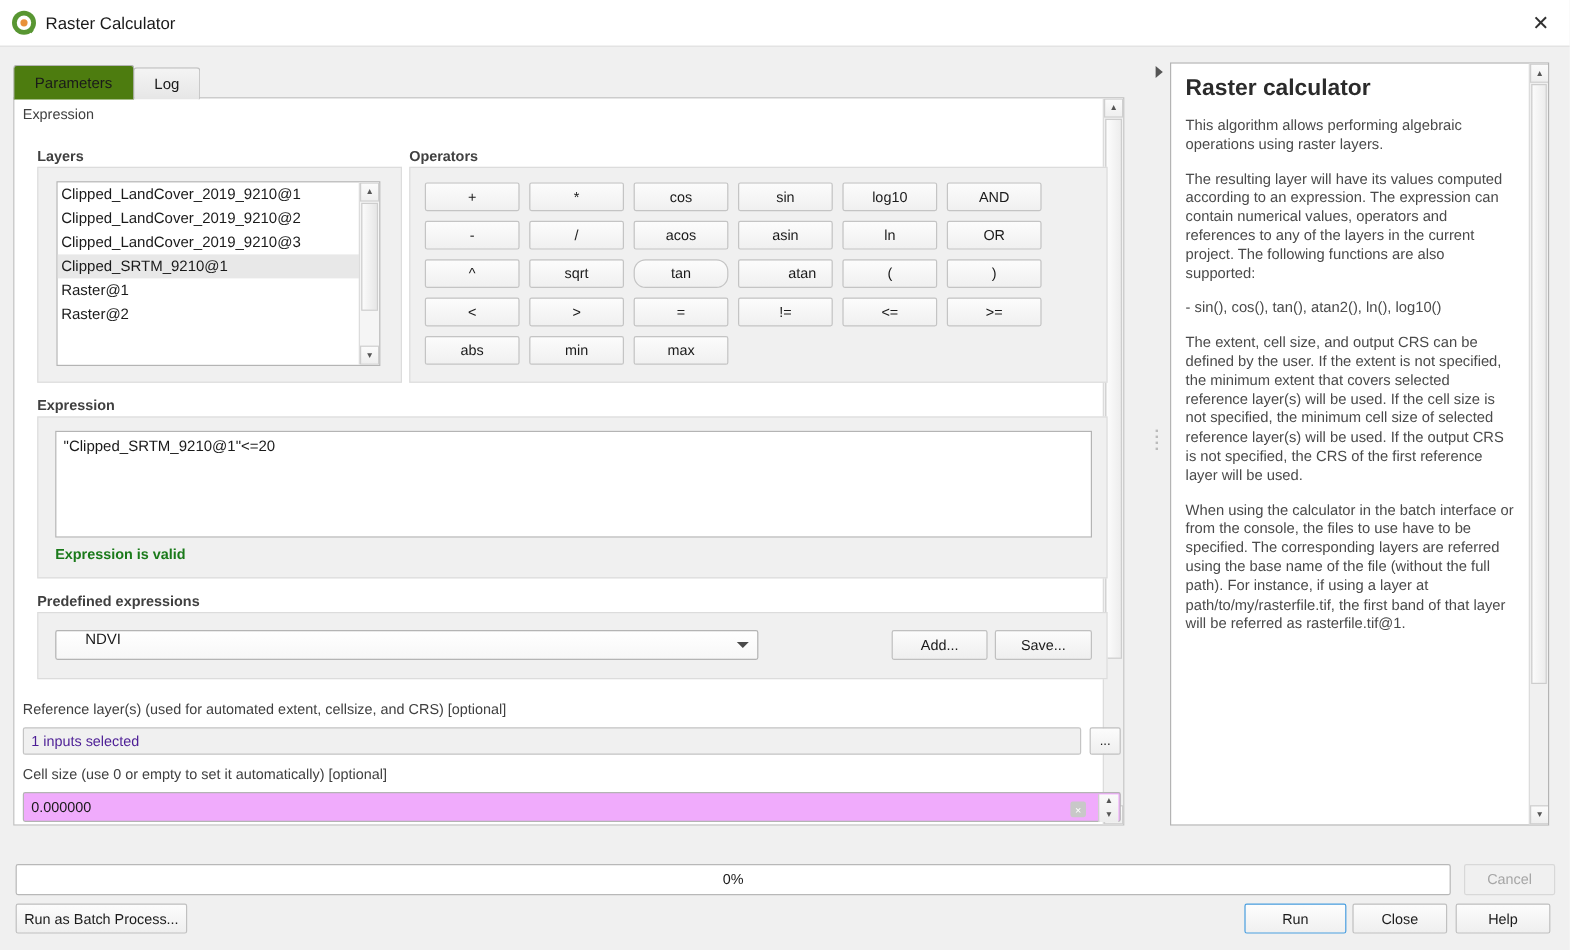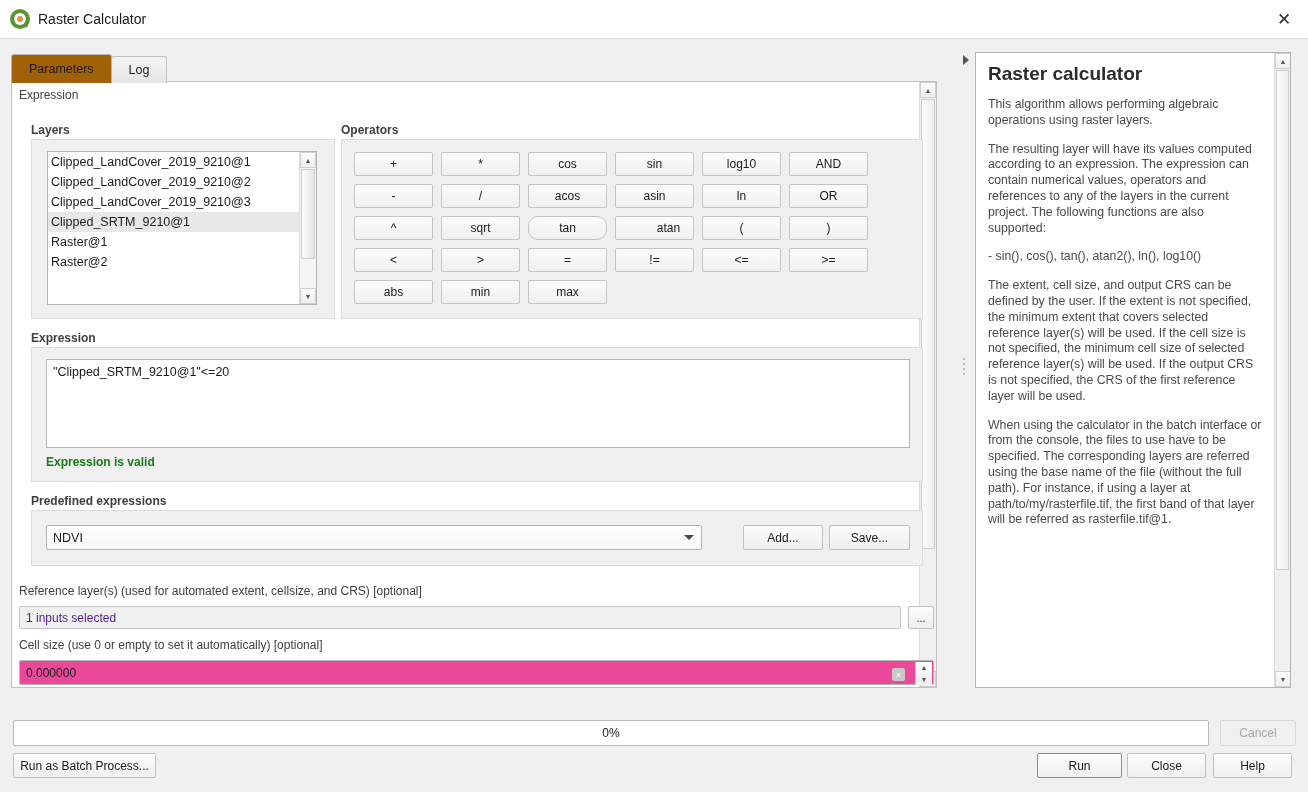--- a/index.html
+++ b/index.html
@@ -67,21 +67,21 @@
     display: flex; align-items: center;
     border: 1px solid #c0c0c0;
     border-bottom: none;
     border-radius: 3px 3px 0 0;
     font-size: 12.5px;
     background: linear-gradient(#f4f4f4, #e6e6e6);
     color: #1a1a1a;
     margin-right: -1px;
   }
   .tab.active {
-    background: #a16207;
+    background: #4d7c0f;
     height: 29px;
     border-color: #b4b4b4;
     position: relative; z-index: 2;
   }
 
   
   .param-panel {
     position: absolute; left: 11px; top: 81px;
     width: 926px; height: 607px;
     background: #ffffff;
@@ -176,26 +176,26 @@
     overflow: hidden;
   }
   .expr-valid {
     position: absolute; left: 46px; top: 455px;
     font-size: 12px; font-weight: bold; color: #1a7a1a;
   }
 
   
   .combo {
     position: absolute; left: 46px; top: 525px;
-    width: 656px; height: 25px;
+    width: 586px; height: 25px;
     background: linear-gradient(#ffffff,#f7f7f7);
     border: 1px solid #b4b4b4;
     border-radius: 2px;
-    display: flex; align-items: center;
-    padding-left: 6px;
+    display: flex; 
+    padding-left: 24px;
     font-size: 12.5px;
   }
   .combo-arrow {
     position: absolute; right: 7px; top: 9px;
     width: 0; height: 0;
     border-left: 5px solid transparent;
     border-right: 5px solid transparent;
     border-top: 5px solid #4a4a4a;
   }
   .btn {
@@ -211,21 +211,21 @@
   .textfield {
     position: absolute;
     background: #f0f0f0;
     border: 1px solid #c4c4c4;
     border-radius: 2px;
     display: flex; align-items: center;
     padding-left: 6px;
     font-size: 12px;
   }
   .textfield.placeholder { color: #4c1d95; }
-  .textfield.white { background: #ec4899; border-color: #b4b4b4; color: #1a1a1a; }
+  .textfield.white { background: #f0abfc; border-color: #b4b4b4; color: #1a1a1a; }
 
   .clear-x {
     position: absolute; right: 28px; top: 7px;
     width: 13px; height: 13px;
     background: #c8c8c8;
     border-radius: 2px;
     color: #ffffff; font-size: 9px;
     display: flex; align-items: center; justify-content: center;
   }
   .spinner {

